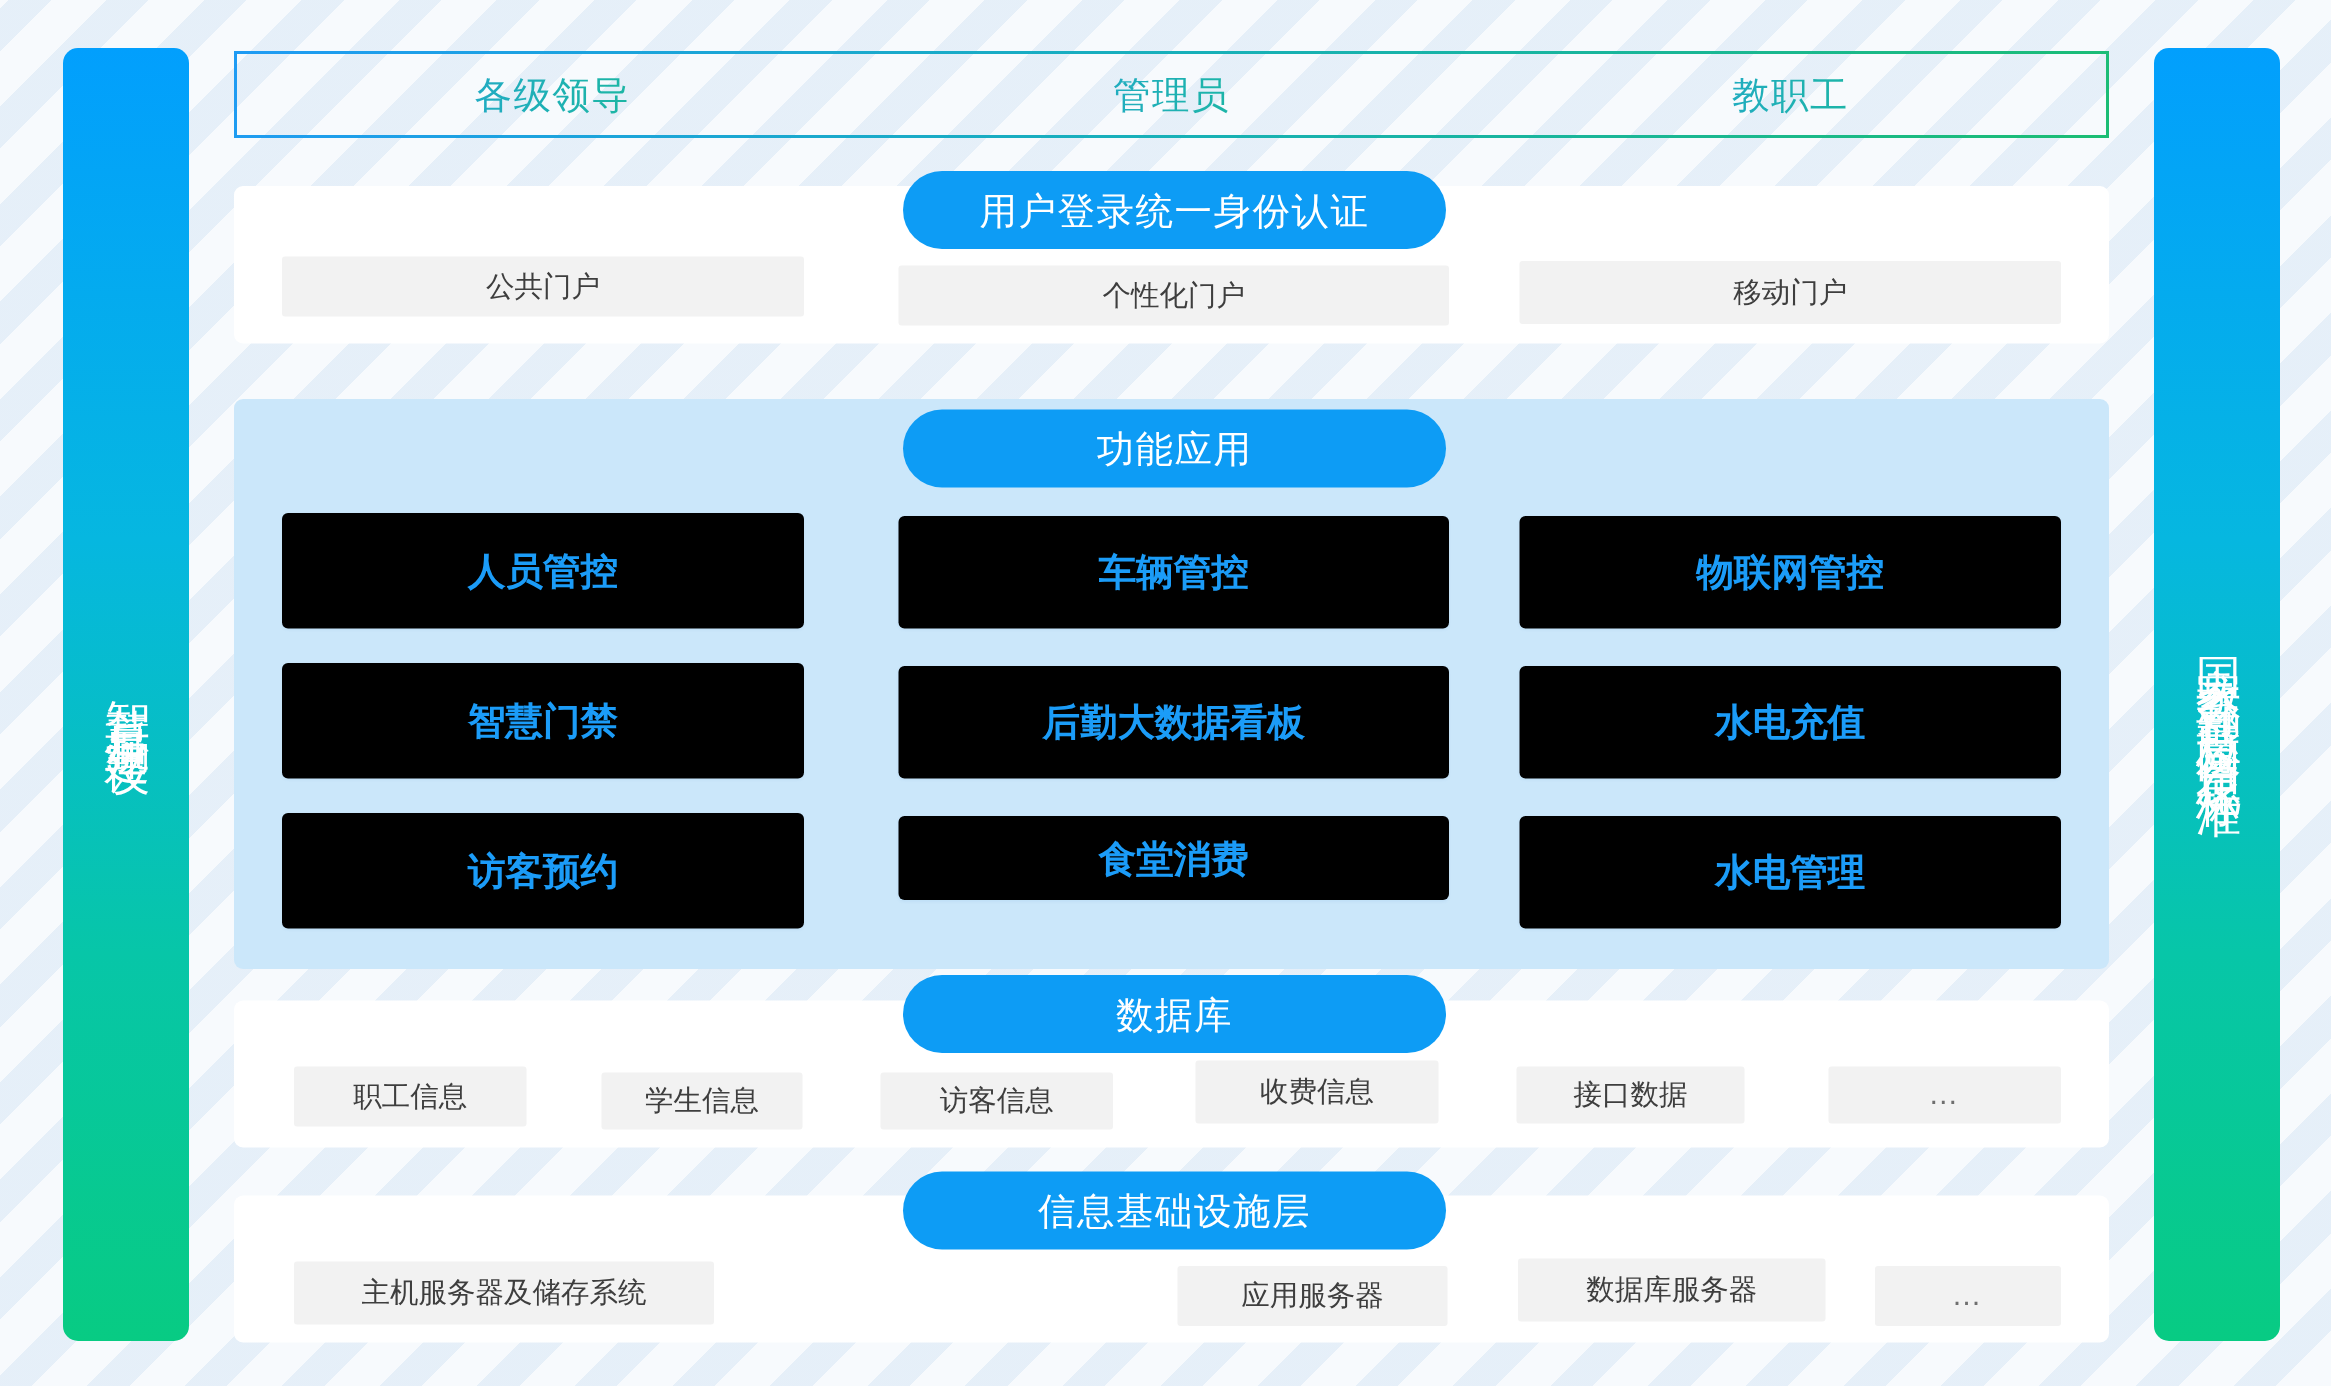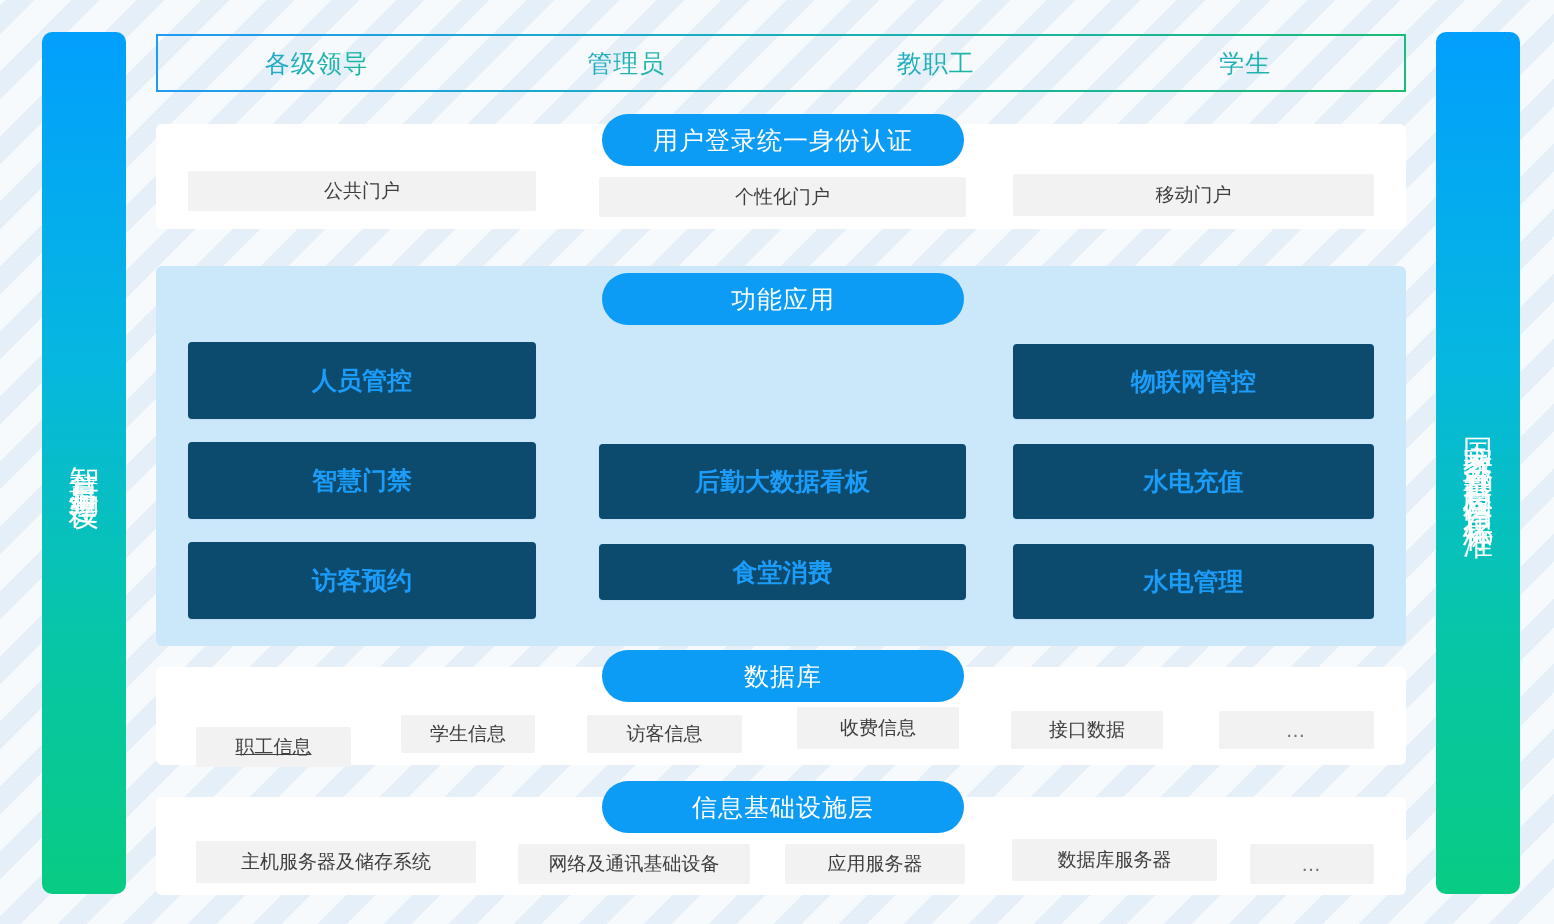--- a/index.html
+++ b/index.html
@@ -126,21 +126,21 @@
     color: #3e3e3e;
     font-size: 19px;
     font-weight: 400;
     white-space: nowrap;
   }
   .chip.dots { color: #6f6f6f; letter-spacing: 2px; font-size: 20px; }
 
   
   .appcard {
     position: absolute;
-    background: #0c4a6e;
+    background: #000000;
     border-radius: 4px;
     display: flex;
     align-items: center;
     justify-content: center;
     color: #1b9cf8;
     font-size: 25px;
     font-weight: bold;
     white-space: nowrap;
     box-shadow: 0 1px 2px rgba(25,110,180,0.06);
   }
@@ -155,56 +155,55 @@
 <div class="rail rail-right">
   <span class="rail-text">国家教育部智慧校园信息化标准</span>
 </div>
 
 <div class="stage">
 
   <div class="roles-dash">
     <div class="role-item">各级领导</div>
     <div class="role-item">管理员</div>
     <div class="role-item">教职工</div>
-    <div class="role-item">学生</div>
   </div>
 
   <div class="panel" style="left:0px; top:120px; width:1250px; height:105px;"></div>
   <div class="pill" style="left:446px; top:110px; width:362px;">用户登录统一身份认证</div>
 
   <div class="chip" style="left:443px; top:173px; width:367px; height:40px;">个性化门户</div>
   <div class="chip" style="left:32px;  top:167px; width:348px; height:40px;">公共门户</div>
   <div class="chip" style="left:857px; top:170px; width:361px; height:42px;">移动门户</div>
 
   <div class="panel-blue" style="left:0px; top:262px; width:1250px; height:380px;"></div>
   <div class="pill" style="left:446px; top:269px; width:362px;">功能应用</div>
 
   <div class="appcard" style="left:32px;  top:338px; width:348px; height:77px;">人员管控</div>
+  <div class="appcard" style="left:443px; top:340px; width:367px; height:75px;">车辆管控</div>
   <div class="appcard" style="left:857px; top:340px; width:361px; height:75px;">物联网管控</div>
 
   <div class="appcard" style="left:32px;  top:438px; width:348px; height:77px;">智慧门禁</div>
   <div class="appcard" style="left:443px; top:440px; width:367px; height:75px;">后勤大数据看板</div>
   <div class="appcard" style="left:857px; top:440px; width:361px; height:75px;">水电充值</div>
 
   <div class="appcard" style="left:32px;  top:538px; width:348px; height:77px;">访客预约</div>
   <div class="appcard" style="left:443px; top:540px; width:367px; height:56px;">食堂消费</div>
   <div class="appcard" style="left:857px; top:540px; width:361px; height:75px;">水电管理</div>
 
   <div class="panel" style="left:0px; top:663px; width:1250px; height:98px;"></div>
   <div class="pill" style="left:446px; top:646px; width:362px;">数据库</div>
 
-  <div class="chip" style="left:40px;  top:723px; width:155px; height:40px;text-decoration:underline;">职工信息</div>
+  <div class="chip" style="left:40px;  top:707px; width:155px; height:40px;">职工信息</div>
   <div class="chip" style="left:245px; top:711px; width:134px; height:38px;">学生信息</div>
   <div class="chip" style="left:431px; top:711px; width:155px; height:38px;">访客信息</div>
   <div class="chip" style="left:641px; top:703px; width:162px; height:42px;">收费信息</div>
   <div class="chip" style="left:855px; top:707px; width:152px; height:38px;">接口数据</div>
   <div class="chip dots" style="left:1063px; top:707px; width:155px; height:38px;">…</div>
 
   <div class="panel" style="left:0px; top:793px; width:1250px; height:98px;"></div>
   <div class="pill" style="left:446px; top:777px; width:362px;">信息基础设施层</div>
 
   <div class="chip" style="left:40px;  top:837px; width:280px; height:42px;">主机服务器及储存系统</div>
-  <div class="chip" style="left:362px; top:840px; width:232px; height:40px;">网络及通讯基础设备</div>
   <div class="chip" style="left:856px; top:835px; width:205px; height:42px;">数据库服务器</div>
   <div class="chip" style="left:629px; top:840px; width:180px; height:40px;">应用服务器</div>
   <div class="chip dots" style="left:1094px; top:840px; width:124px; height:40px;">…</div>
 
 </div>
 
 </body></html>

